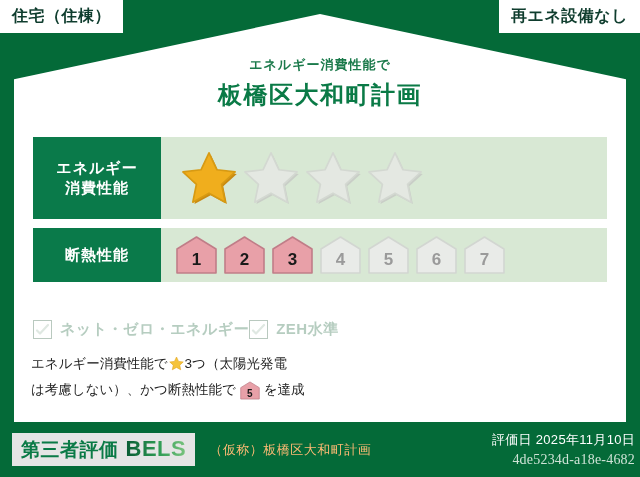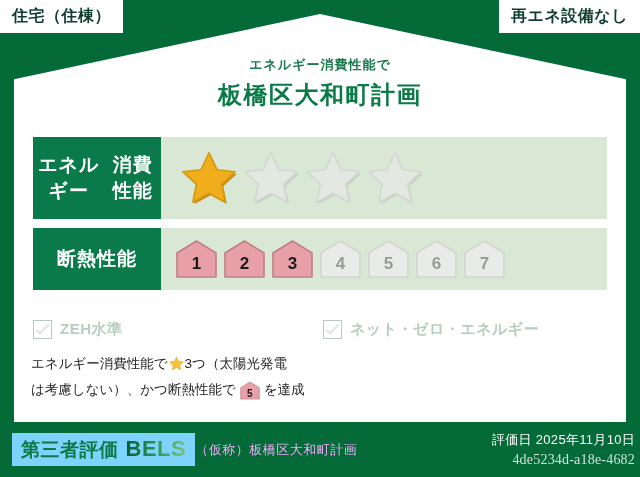--- a/index.html
+++ b/index.html
@@ -46,35 +46,35 @@
   
   .rows{
     position:absolute;left:33px;right:33px;top:137px;
   }
   .row{
     display:flex;align-items:stretch;margin-bottom:9px;
     background:#d8e8d4;
   }
   .row-label{
     flex:0 0 128px;background:#0a7a4a;color:#ffffff;
-    display:flex;flex-direction:row;align-items:center;justify-content:center;
-    font-weight:bold;font-size:19px;line-height:1.35;letter-spacing:1px;
-    text-align:center;
+    display:flex;flex-direction:column;align-items:center;justify-content:center;
+    font-weight:bold;font-size:15px;line-height:1.35;letter-spacing:1px;
+    text-align:left;
   }
   .row-body{
     flex:1;display:flex;align-items:center;
   }
 
   
   .row-stars .row-label{height:82px;}
   .row-stars .row-body{justify-content:flex-start;padding-left:18px;gap:2px;}
   .star{width:60px;height:58px;display:block;}
 
   
-  .row-grades .row-label{height:62px;}
+  .row-grades .row-label{height:54px;}
   .row-grades .row-body{justify-content:flex-start;padding-left:14px;gap:5px;}
   .grade{
     position:relative;width:43px;height:40px;
     display:flex;align-items:flex-end;justify-content:center;
     font-weight:bold;font-size:17px;color:#3b3b3b;
     padding-bottom:5px;box-sizing:border-box;
   }
   .grade svg{position:absolute;left:0;top:0;width:43px;height:40px;}
   .grade span{position:relative;z-index:2;}
   .grade.on span{color:#1a1a1a;}
@@ -113,32 +113,32 @@
     line-height:19px;
   }
 
   
   .footer{
     position:absolute;left:0;right:0;bottom:0;height:55px;
     background:#046a38;
     display:flex;align-items:center;
   }
   .bels-box{
-    margin-left:12px;background:#7dd3fc;
+    margin-left:12px;background:#e5e5e5;
     padding:5px 9px 6px 9px;display:flex;align-items:baseline;gap:7px;
     line-height:1;
   }
   .bels-jp{font-size:19px;font-weight:bold;color:#0a7a46;letter-spacing:0.5px;}
   .bels-en{
     font-size:22px;font-weight:bold;letter-spacing:0.5px;
     background:linear-gradient(90deg,#0a5c34 0%,#2f9c54 55%,#7bc47f 100%);
     -webkit-background-clip:text;background-clip:text;color:transparent;
   }
   .project{
-    color:#f0abfc;font-size:13px;letter-spacing:0.5px;
+    margin-left:14px;color:#fdba74;font-size:13px;letter-spacing:0.5px;
   }
   .footer-right{
     margin-left:auto;margin-right:5px;text-align:right;color:#ffffff;
   }
   .eval-date{font-size:13px;letter-spacing:0.3px;}
   .eval-id{
     font-size:14px;letter-spacing:0.2px;color:#cfe3d6;margin-top:3px;
     font-family:Liberation Serif, serif;
   }
 </style>
@@ -230,35 +230,35 @@
               <path d="M2 14 L21.5 2 L41 14 L41 38 L2 38 Z" fill="#e9ebe8" stroke="#d2d6d1" stroke-width="1.6" stroke-linejoin="round"></path>
             </svg>
             <span>7</span>
           </div>
         </div>
     </div>
 
   </div>
 
   <div class="criteria">
+    <div class="crit">
+      <span class="chk">
+        <svg width="15" height="15" viewBox="0 0 15 15">
+          <path d="M2 8.5 L5 11.5 L13 3" stroke="#dfe8e2" stroke-width="2.2" fill="none" stroke-linecap="round" stroke-linejoin="round"></path>
+        </svg>
+      </span>
+      <span class="crit-label">ネット・ゼロ・エネルギー</span>
+    </div>
     <div class="crit zeh">
       <span class="chk">
         <svg width="15" height="15" viewBox="0 0 15 15">
           <path d="M2 8.5 L5 11.5 L13 3" stroke="#dfe8e2" stroke-width="2.2" fill="none" stroke-linecap="round" stroke-linejoin="round"></path>
         </svg>
       </span>
       <span class="crit-label">ZEH水準</span>
-    </div>
-    <div class="crit">
-      <span class="chk">
-        <svg width="15" height="15" viewBox="0 0 15 15">
-          <path d="M2 8.5 L5 11.5 L13 3" stroke="#dfe8e2" stroke-width="2.2" fill="none" stroke-linecap="round" stroke-linejoin="round"></path>
-        </svg>
-      </span>
-      <span class="crit-label">ネット・ゼロ・エネルギー</span>
     </div>
   </div>
 
   <div class="desc">
     <span>エネルギー消費性能で</span><span class="inline-star">
       <svg width="15" height="15" viewBox="0 0 24 24">
         <polygon points="12,1.6 15.3,8.6 22.8,9.5 17.2,14.6 18.7,22 12,18.3 5.3,22 6.8,14.6 1.2,9.5 8.7,8.6" fill="#f5c33b" stroke="#e0a31a" stroke-width="0.9" stroke-linejoin="round"></polygon>
       </svg></span><span>3つ（太陽光発電</span><br>
     <span>は考慮しない）、かつ断熱性能で</span><span class="mini-grade">
       <svg width="22" height="19" viewBox="0 0 43 40">

